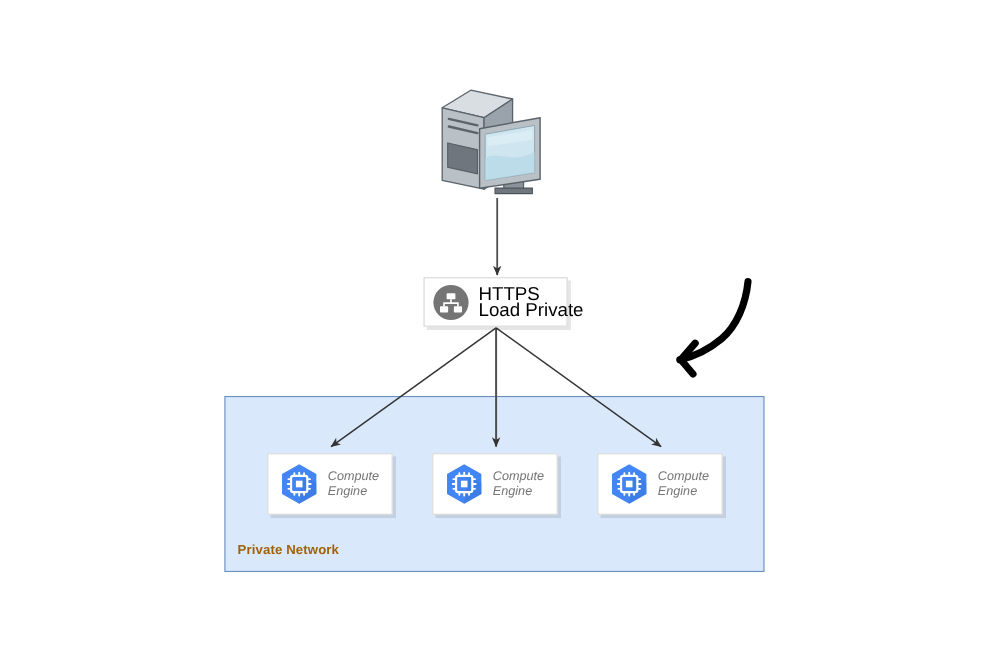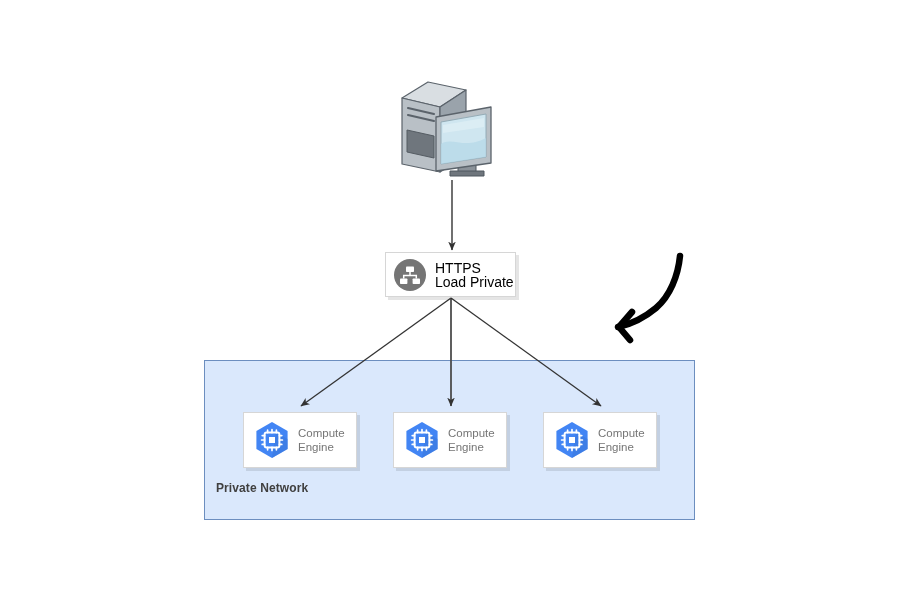--- a/index.html
+++ b/index.html
@@ -33,24 +33,24 @@
     top: 360px;
     width: 491px;
     height: 160px;
     background: #dae8fc;
     border: 1px solid #6c8ebf;
     box-sizing: border-box;
   }
   .network-label {
     position: absolute;
     left: 216px;
-    top: 481px;
+    top: 493px;
     font-size: 12px;
     font-weight: bold;
-    color: #404040;
+    color: #a16207;
     letter-spacing: 0.1px;
     white-space: nowrap;
   }
 
   
   .node-box {
     position: absolute;
     background: #ffffff;
     border: 1px solid #d6d6d6;
     box-sizing: border-box;
@@ -67,21 +67,21 @@
     height: 45px;
     padding-left: 7px;
   }
   .lb-icon {
     width: 34px;
     height: 34px;
     flex: 0 0 34px;
   }
   .lb-text {
     margin-left: 8px;
-    font-size: 14px;
+    font-size: 17px;
     line-height: 14px;
     color: #000000;
     white-space: nowrap;
   }
 
   
   .ce-box {
     top: 412px;
     width: 114px;
     height: 56px;
@@ -94,20 +94,21 @@
     width: 44px;
     height: 44px;
     flex: 0 0 44px;
   }
   .ce-text {
     margin-left: 4px;
     font-size: 11.5px;
     line-height: 14px;
     color: #757575;
     white-space: nowrap;
+    font-style: italic;
   }
 
   
   .workstation {
     position: absolute;
     left: 392px;
     top: 72px;
     width: 110px;
     height: 112px;
   }

